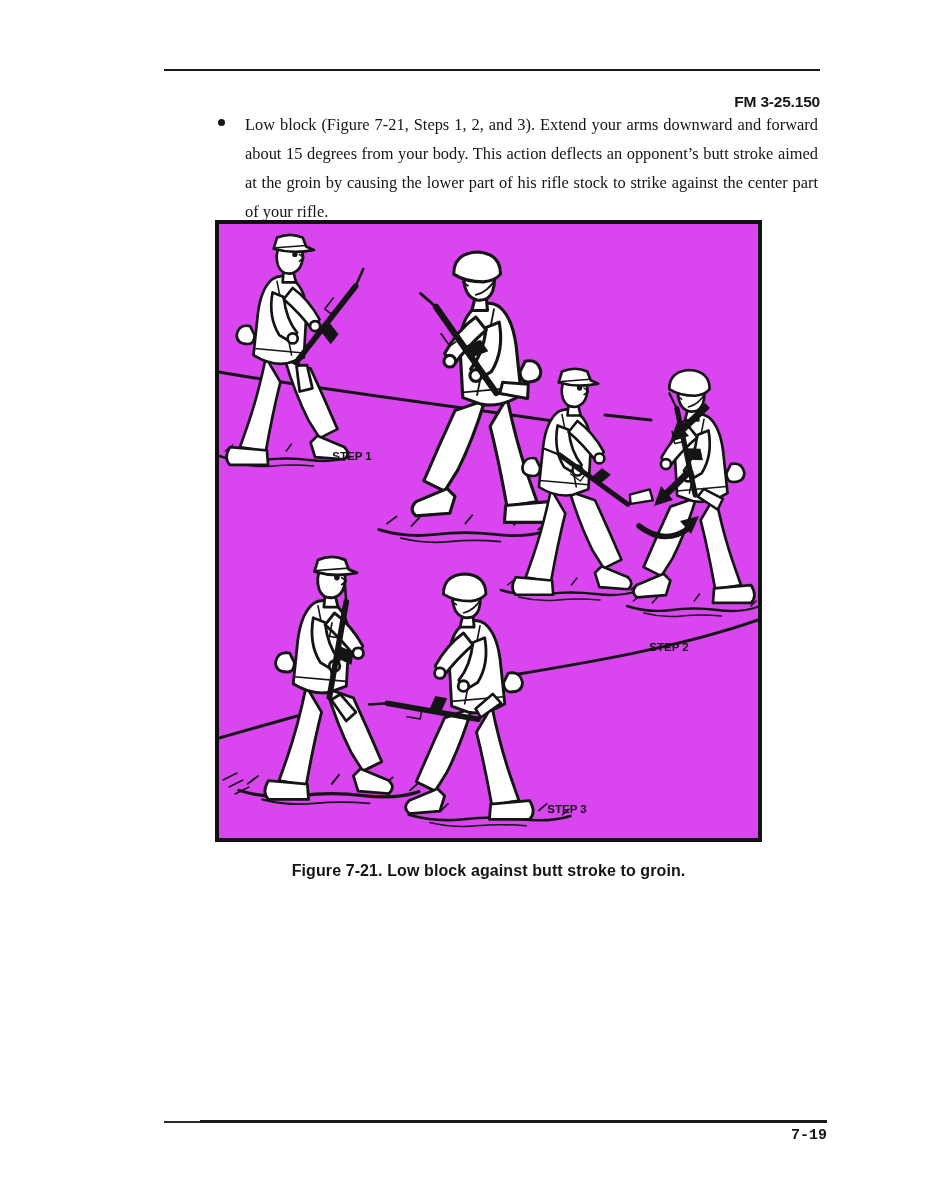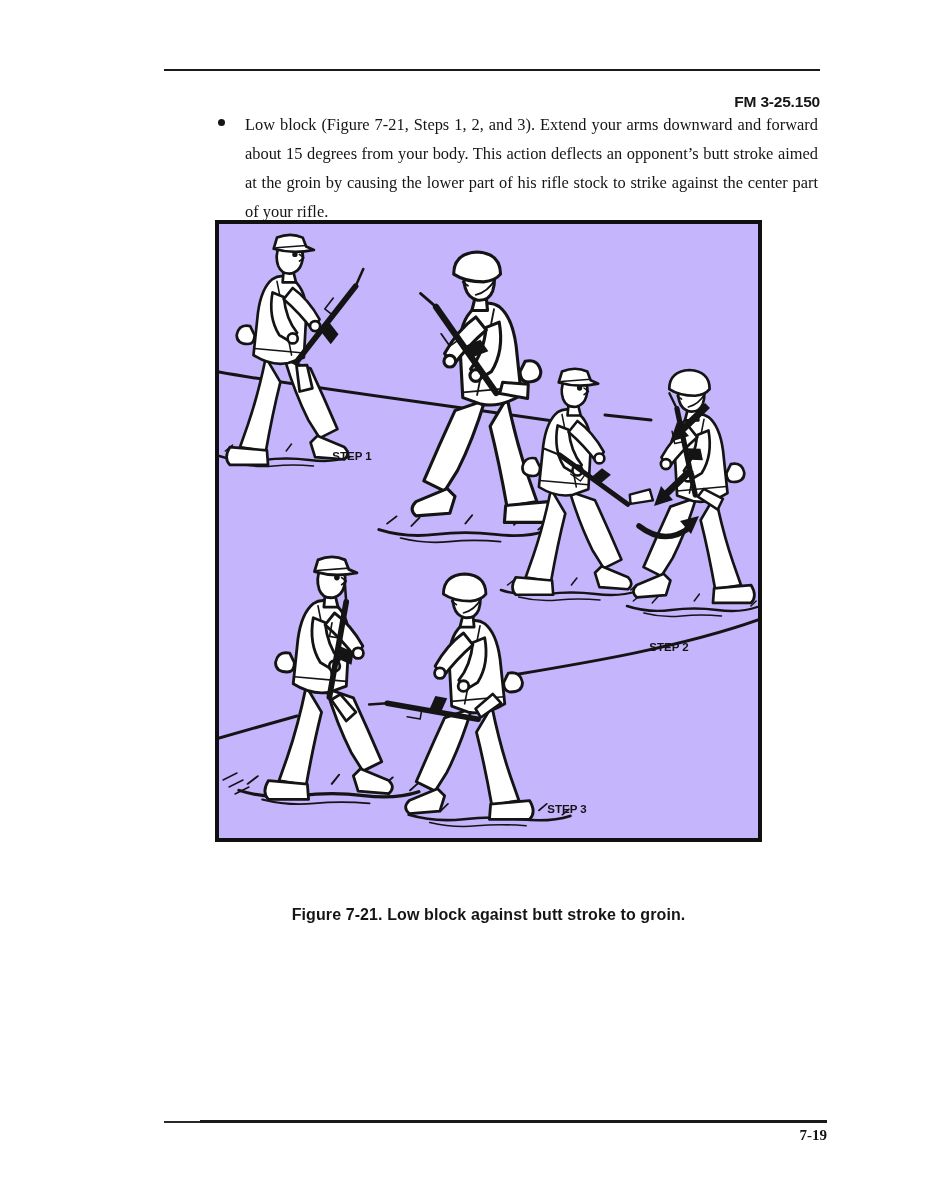--- a/index.html
+++ b/index.html
@@ -7,31 +7,31 @@
     width:926px;height:1198px;position:relative;background:#ffffff;
     font-family:"Liberation Serif",serif;color:#151515;overflow:hidden;
   }
   
   .hdr-rule{position:absolute;left:164px;top:69px;width:656px;border-top:2px solid #1a1a1a;}
   .doc-num{position:absolute;left:164px;top:50px;width:656px;text-align:right;
     font-family:"Liberation Sans",sans-serif;font-weight:bold;font-size:15.5px;letter-spacing:-0.2px;margin-top:43px;}
   .ftr-rule-thin{position:absolute;left:164px;top:1121px;width:100px;border-top:2px solid #2a2a2a;}
   .ftr-rule{position:absolute;left:200px;top:1120px;width:627px;border-top:3.5px solid #1a1a1a;}
   .page-num{position:absolute;left:164px;top:1127px;width:663px;text-align:right;
-    font-family:Liberation Serif, serif;font-weight:bold;font-size:15px;}
+    font-family:Liberation Mono, monospace;font-weight:bold;font-size:15px;}
   
   .bullet-dot{position:absolute;left:218px;top:119px;width:7px;height:7px;border-radius:50%;background:#151515;}
   .bullet-par{position:absolute;left:245px;top:110px;width:573px;
     font-size:16.4px;line-height:29px;text-align:justify;}
   
   .fig-box{position:absolute;left:215px;top:220px;width:547px;height:622px;
-    border:4px solid #101010;box-sizing:border-box;background:#c4b5fd;}
+    border:4px solid #101010;box-sizing:border-box;background:#d946ef;}
   .fig-box svg{display:block;width:100%;height:100%;}
   .caption{position:absolute;left:215px;top:862px;width:547px;text-align:center;
-    font-family:"Liberation Sans",sans-serif;font-weight:bold;font-size:16px;letter-spacing:0.1px;margin-top:44px;}
+    font-family:"Liberation Sans",sans-serif;font-weight:bold;font-size:16px;letter-spacing:0.1px;}
   
   .art path, .art circle{fill:#ffffff;stroke:#141414;stroke-width:2.4;stroke-linejoin:round;stroke-linecap:round;}
   .art .ln{fill:none;}
   .art .thin{stroke-width:1.4;}
   .art .solid{fill:#141414;stroke:none;}
   .art .shaft{fill:none;stroke:#141414;stroke-width:7;stroke-linecap:square;}
   .art text.step{font-family:"Liberation Sans",sans-serif;font-weight:bold;font-size:11.5px;
     fill:#141414;text-anchor:middle;stroke:none;}
 </style>
 </head>

